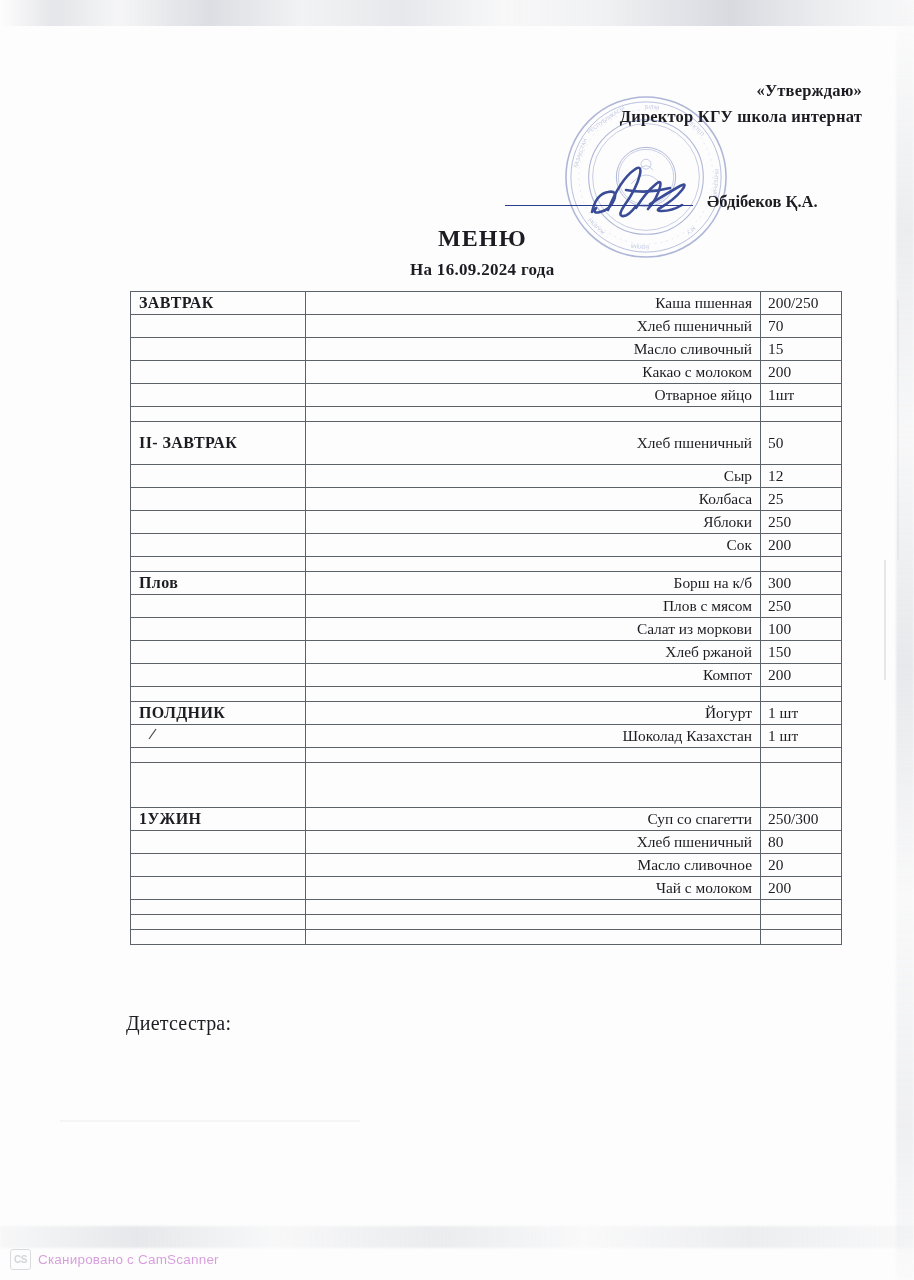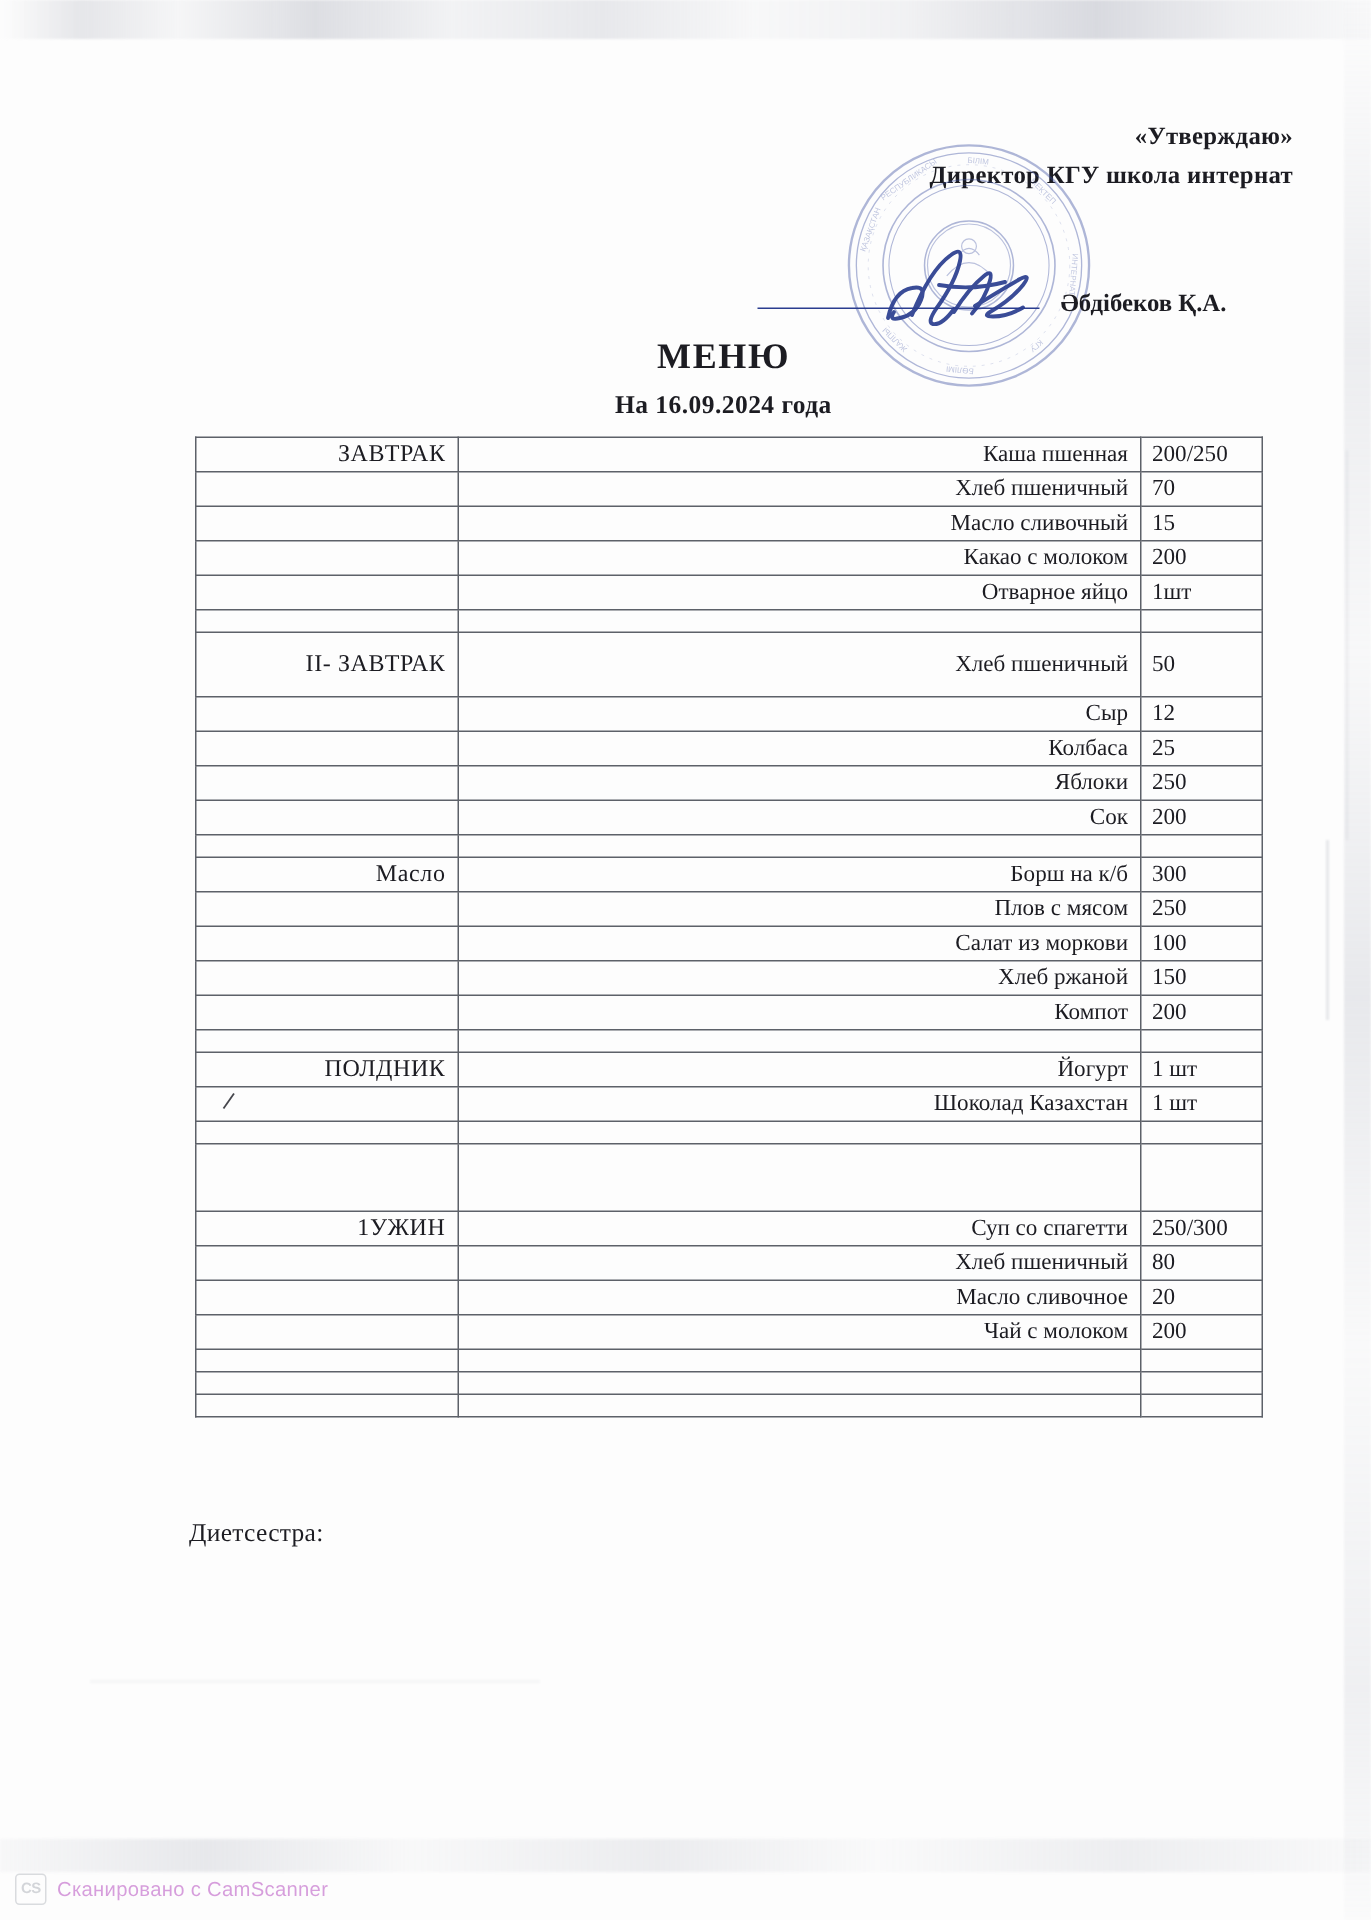--- a/index.html
+++ b/index.html
@@ -157,22 +157,22 @@
     padding: 0 8px;
     font-size: 15.4px;
     vertical-align: middle;
     background: transparent;
   }
   .col-meal   { width: 175px; }
   .col-dish   { width: 455px; }
   .col-amount { width: 81px; }
 
   td.meal {
-    text-align: right;
-    font-weight: normal;
+    text-align: left;
+    font-weight: bold;
     font-size: 16px;
     letter-spacing: 0.4px;
   }
   td.dish {
     text-align: right;
     padding-left: 60px;
   }
   td.dish.indent-more { padding-left: 72px; }
   td.amount {
     text-align: left;
@@ -189,21 +189,21 @@
     height: 14px;
     position: relative;
     left: 6px;
   }
 
   
   .dietitian {
     position: absolute;
     left: 126px;
     top: 1012px;
-    font-size: 17px;
+    font-size: 20px;
     letter-spacing: 0.2px;
   }
 
   
   .watermark {
     position: absolute;
     left: 10px;
     bottom: 10px;
     display: flex;
     align-items: center;
@@ -357,21 +357,21 @@
         <td class="dish">Сок</td>
         <td class="amount">200</td>
       </tr>
       <tr class="row-gap">
         <td></td>
           <td></td>
           <td></td>
       </tr>
 
       <tr class="row-std">
-        <td class="meal">Масло</td>
+        <td class="meal">Плов</td>
         <td class="dish">Борш на к/б</td>
         <td class="amount">300</td>
       </tr>
       <tr class="row-std">
         <td></td>
         <td class="dish">Плов с мясом</td>
         <td class="amount">250</td>
       </tr>
       <tr class="row-std">
         <td></td>

